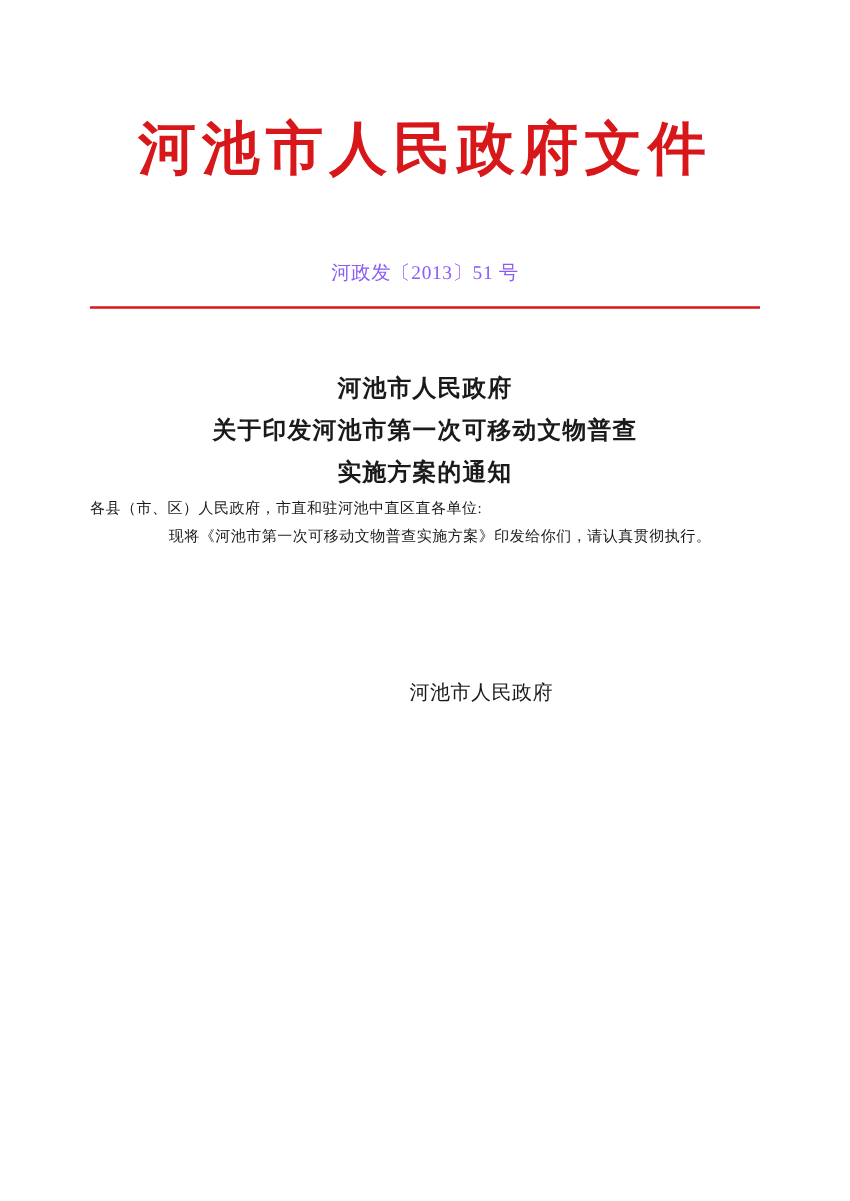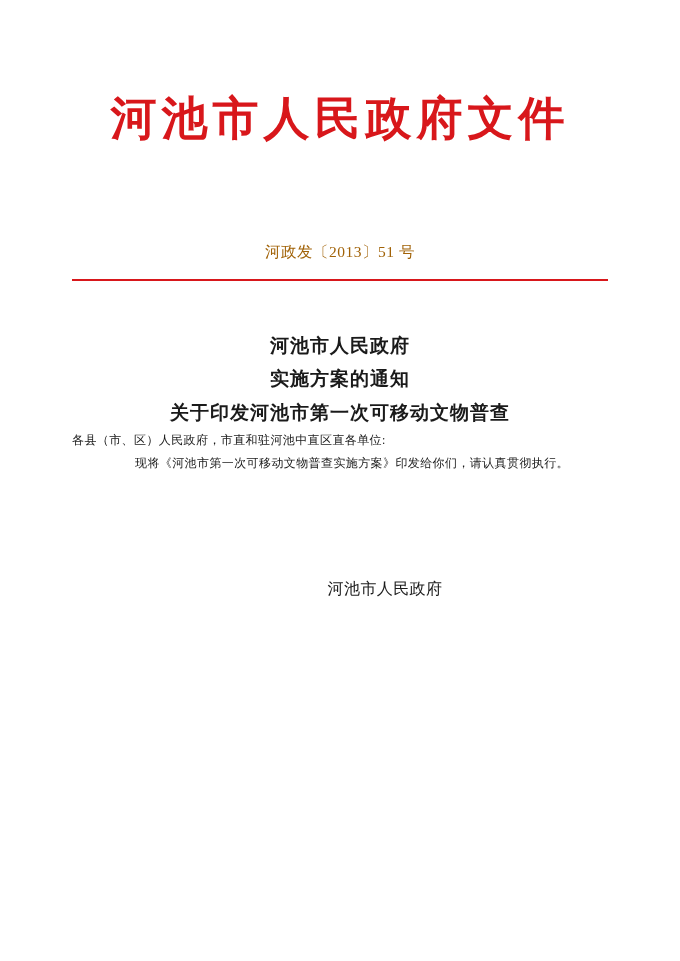--- a/index.html
+++ b/index.html
@@ -26,25 +26,25 @@
     text-align: center;
     color: #d8171b;
     font-family: "DejaVu Serif", "Liberation Serif", serif;
     font-weight: bold;
     font-size: 46px;
     letter-spacing: 5px;
     line-height: 1.2;
     white-space: nowrap;
   }
   .doc-number {
-    margin-top: 96px;
+    margin-top: 62px;
     text-align: center;
     font-size: 15.5px;
     letter-spacing: 0.5px;
-    color: #a16207;
+    color: #8b5cf6;
   }
   .red-rule {
     margin-top: 16px;
     height: 2px;
     background: #d8171b;
     width: 100%;
   }
   .title-block {
     margin-top: 48px;
     text-align: center;
@@ -86,22 +86,22 @@
 <div class="page">
 
   <div class="masthead">河池市人民政府文件</div>
 
   <div class="doc-number">河政发〔2013〕51 号</div>
 
   <div class="red-rule"></div>
 
   <div class="title-block">
     <div>河池市人民政府</div>
+    <div>关于印发河池市第一次可移动文物普查</div>
     <div>实施方案的通知</div>
-    <div>关于印发河池市第一次可移动文物普查</div>
   </div>
 
   <div class="body-block">
     <div class="salutation">各县（市、区）人民政府，市直和驻河池中直区直各单位:</div>
     <div class="para">现将《河池市第一次可移动文物普查实施方案》印发给你们，请认真贯彻执行。</div>
   </div>
 
   <div class="signature">
     <div>河池市人民政府</div>
   </div>

